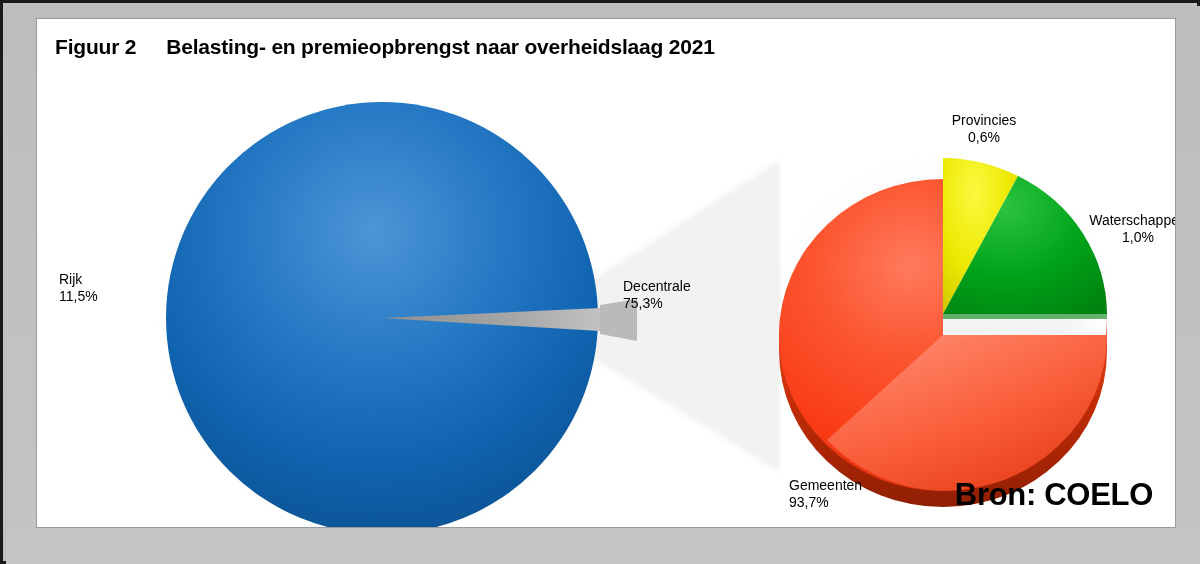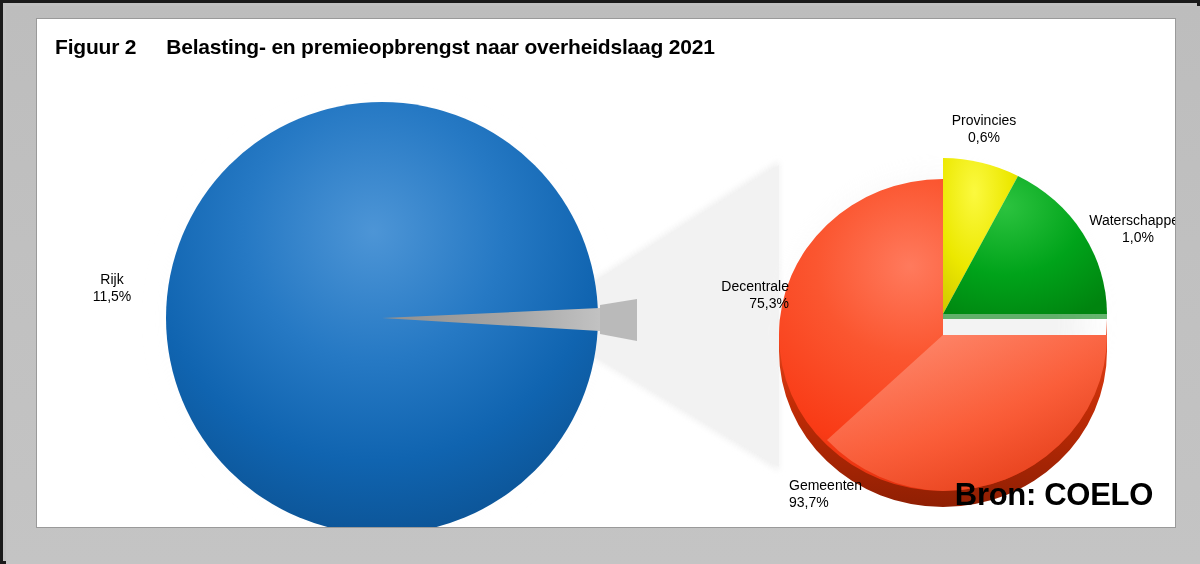--- a/index.html
+++ b/index.html
@@ -70,22 +70,22 @@
 
   
   .pie-label {
     position: absolute;
     font-size: 14px;
     color: #000;
     line-height: 1.18;
     white-space: nowrap;
   }
   .pie-label .ln { display: block; }
-  .lbl-rijk        { left: 22px;  top: 252px;  text-align: center; width: 106px; }
-  .lbl-decentrale  { left: 604px; top: 259px;  text-align: right; width: 148px; }
+  .lbl-rijk        { left: 22px;  top: 252px;  width: 106px; }
+  .lbl-decentrale  { left: 586px; top: 259px;  text-align: left; width: 148px; }
   .lbl-provincies  { left: 882px; top: 93px;   text-align: center; width: 130px; }
   .lbl-waterschap  { left: 1012px;top: 193px;  text-align: center; width: 178px; }
   .lbl-gemeenten   { left: 752px; top: 458px;  text-align: left; width: 164px; }
 </style>
 </head>
 <body>
 
 <div id="figure-frame">
   <div id="figure-matte">
     <div id="chart-canvas">

